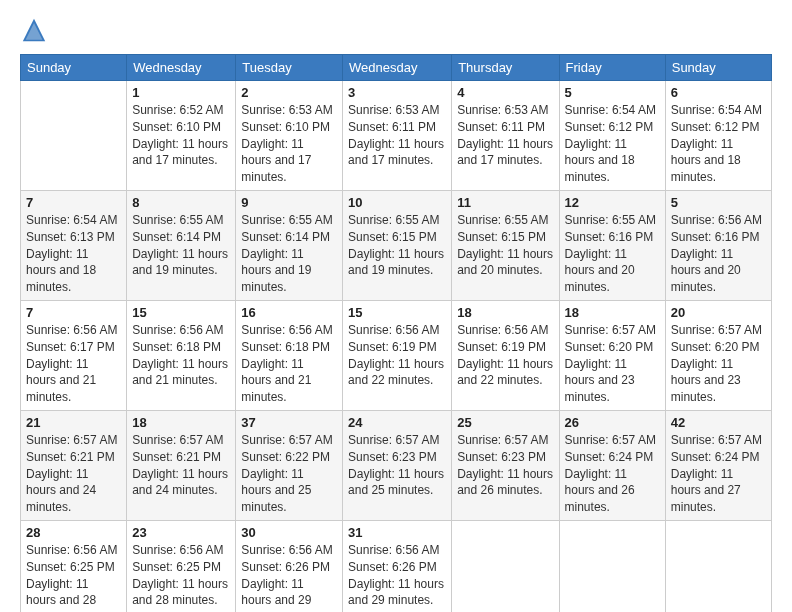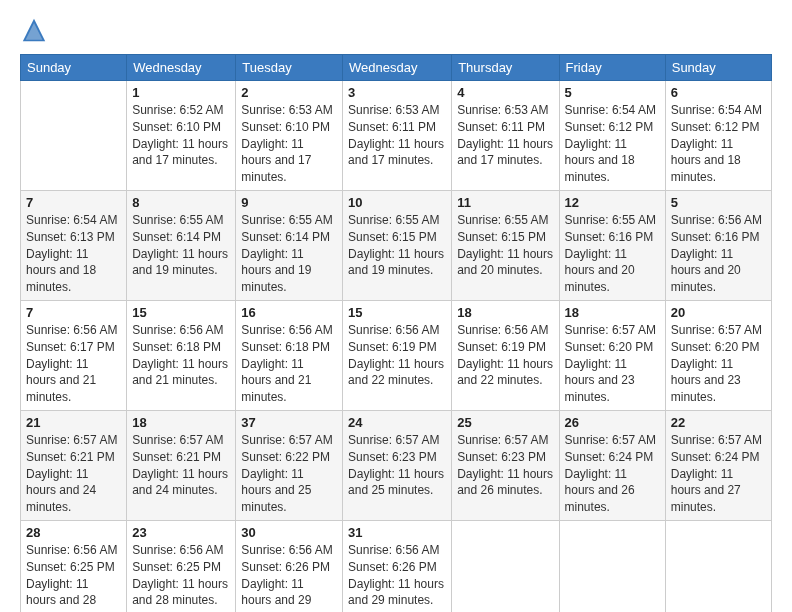--- a/index.html
+++ b/index.html
@@ -240,21 +240,21 @@
           </td>
           <td>
             <span class="day-number">25</span>
             <div class="day-info">Sunrise: 6:57 AM<br>Sunset: 6:23 PM<br>Daylight: 11 hours and 26 minutes.</div>
           </td>
           <td>
             <span class="day-number">26</span>
             <div class="day-info">Sunrise: 6:57 AM<br>Sunset: 6:24 PM<br>Daylight: 11 hours and 26 minutes.</div>
           </td>
           <td>
-            <span class="day-number">22</span>
+            <span class="day-number">42</span>
             <div class="day-info">Sunrise: 6:57 AM<br>Sunset: 6:24 PM<br>Daylight: 11 hours and 27 minutes.</div>
           </td>
         </tr>
         <tr>
           <td>
             <span class="day-number">28</span>
             <div class="day-info">Sunrise: 6:56 AM<br>Sunset: 6:25 PM<br>Daylight: 11 hours and 28 minutes.</div>
           </td>
           <td>
             <span class="day-number">23</span>

